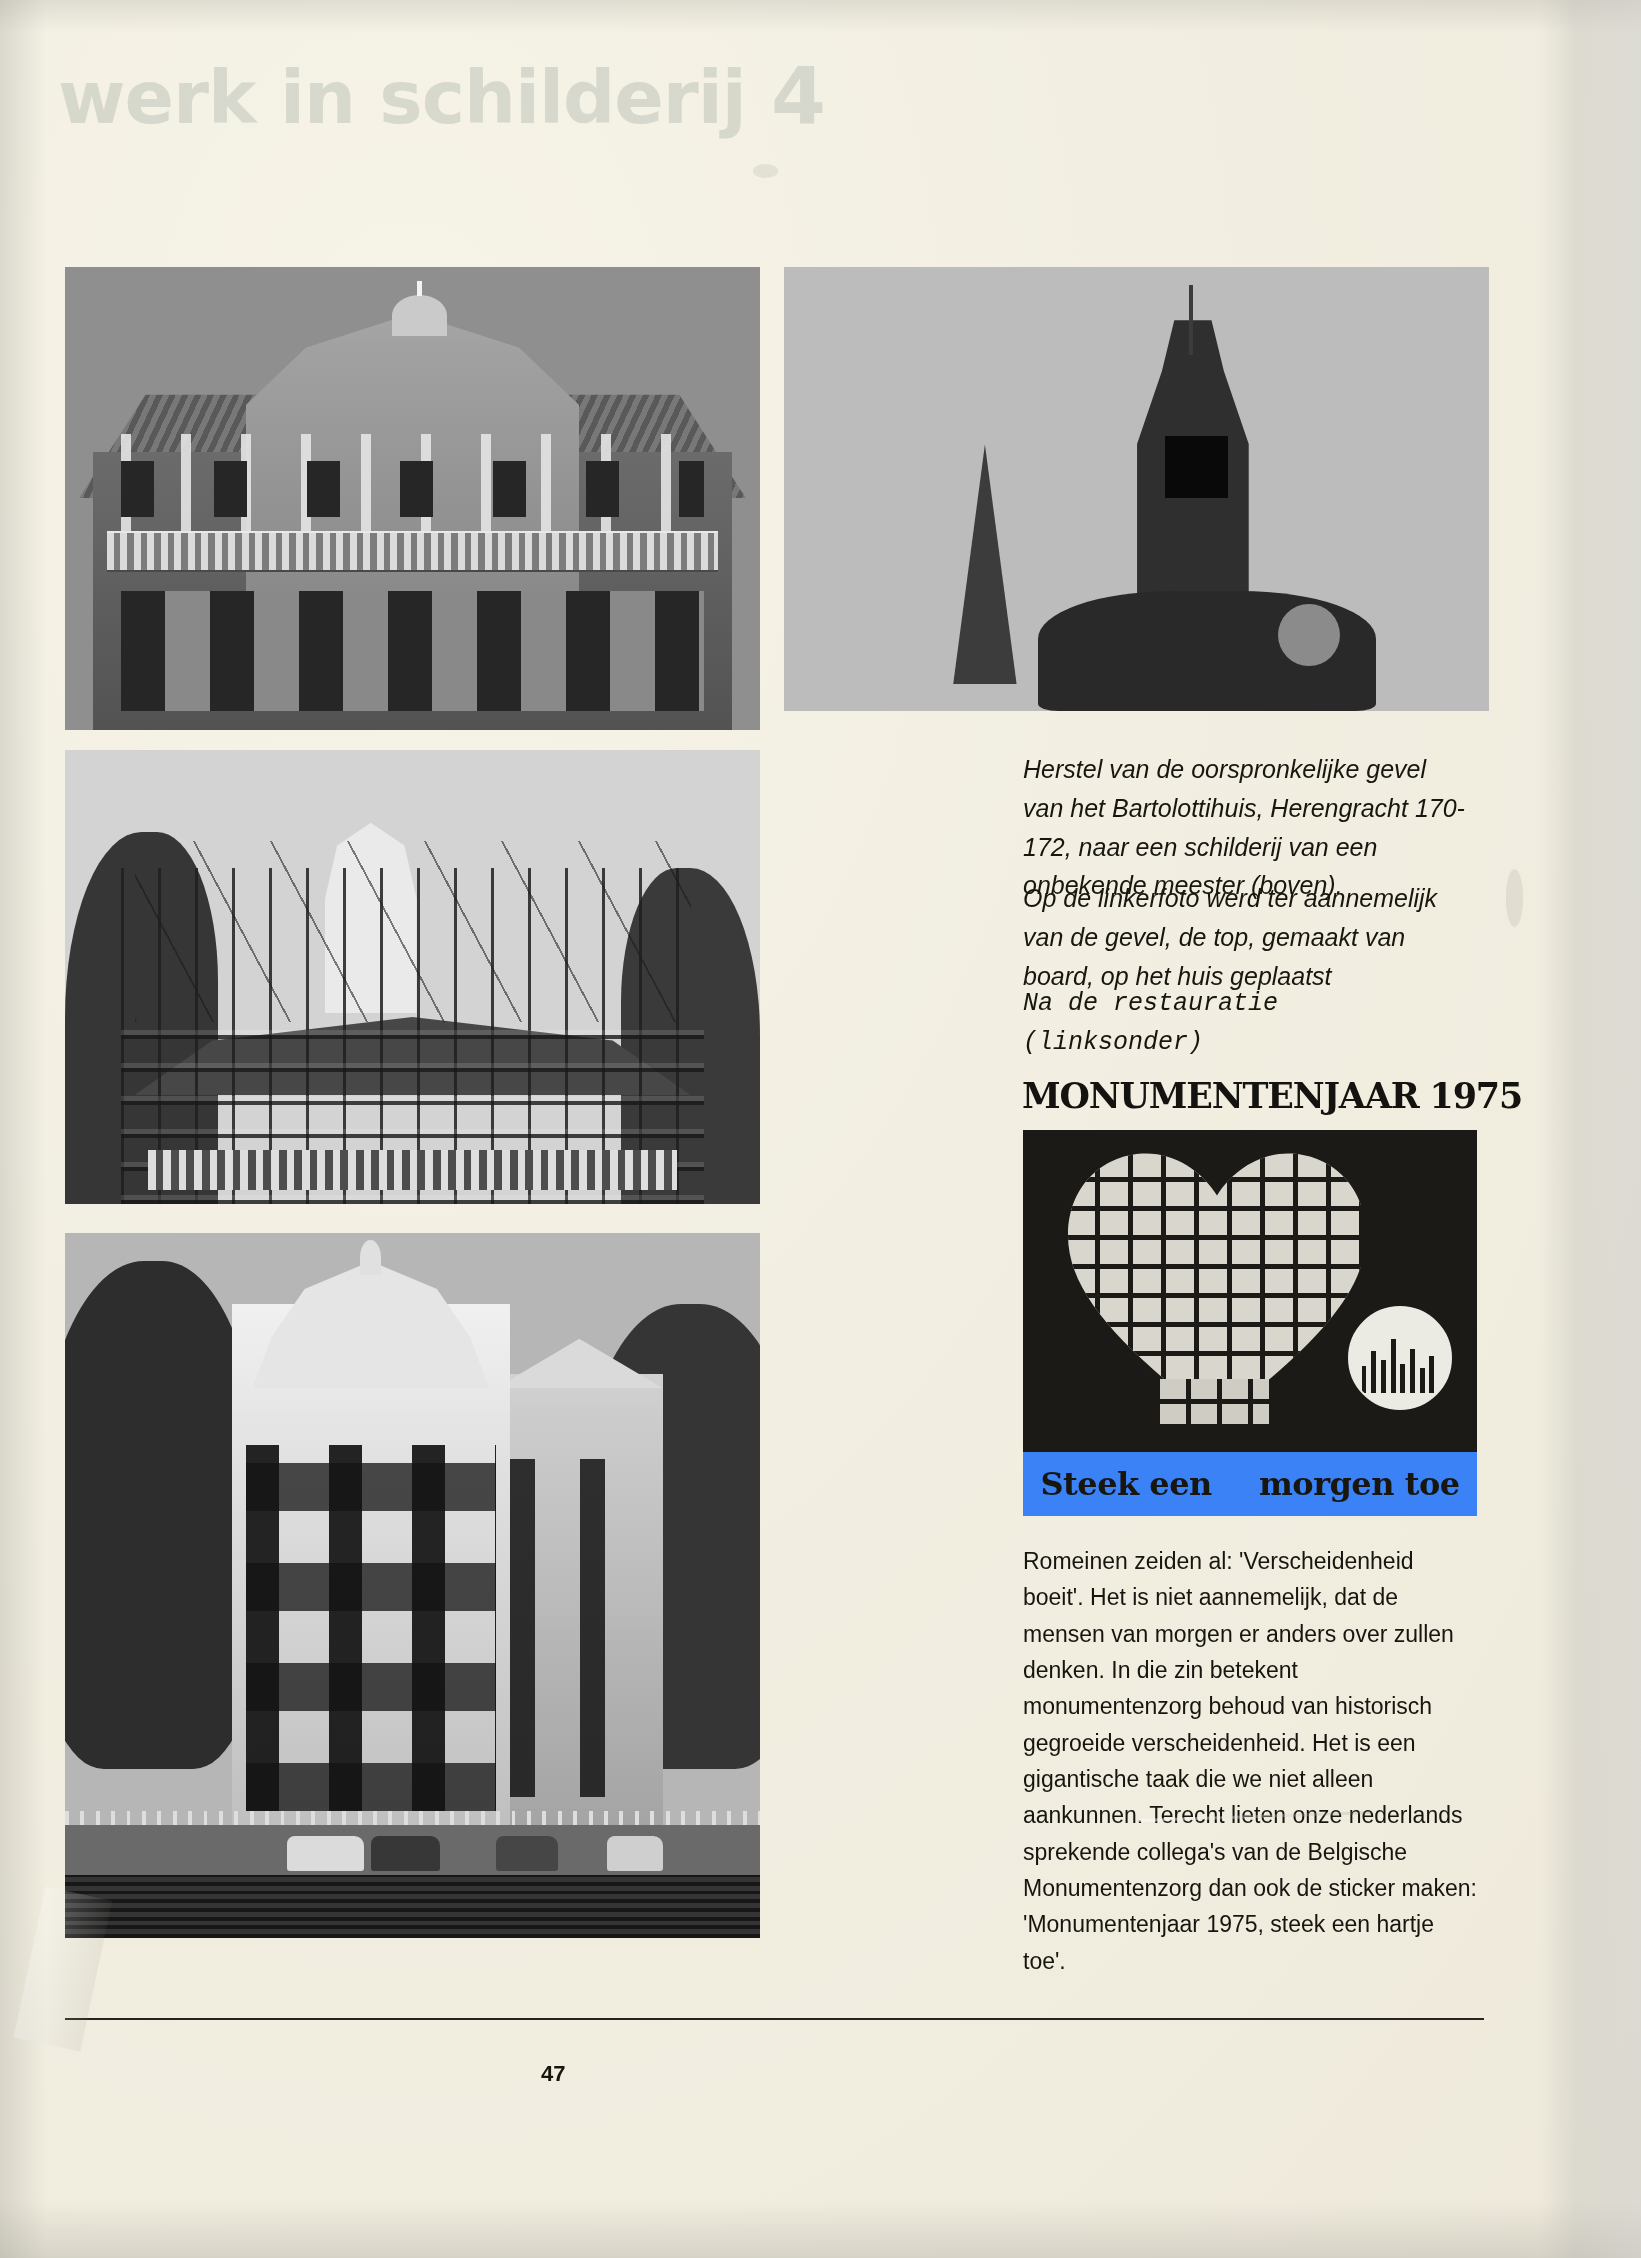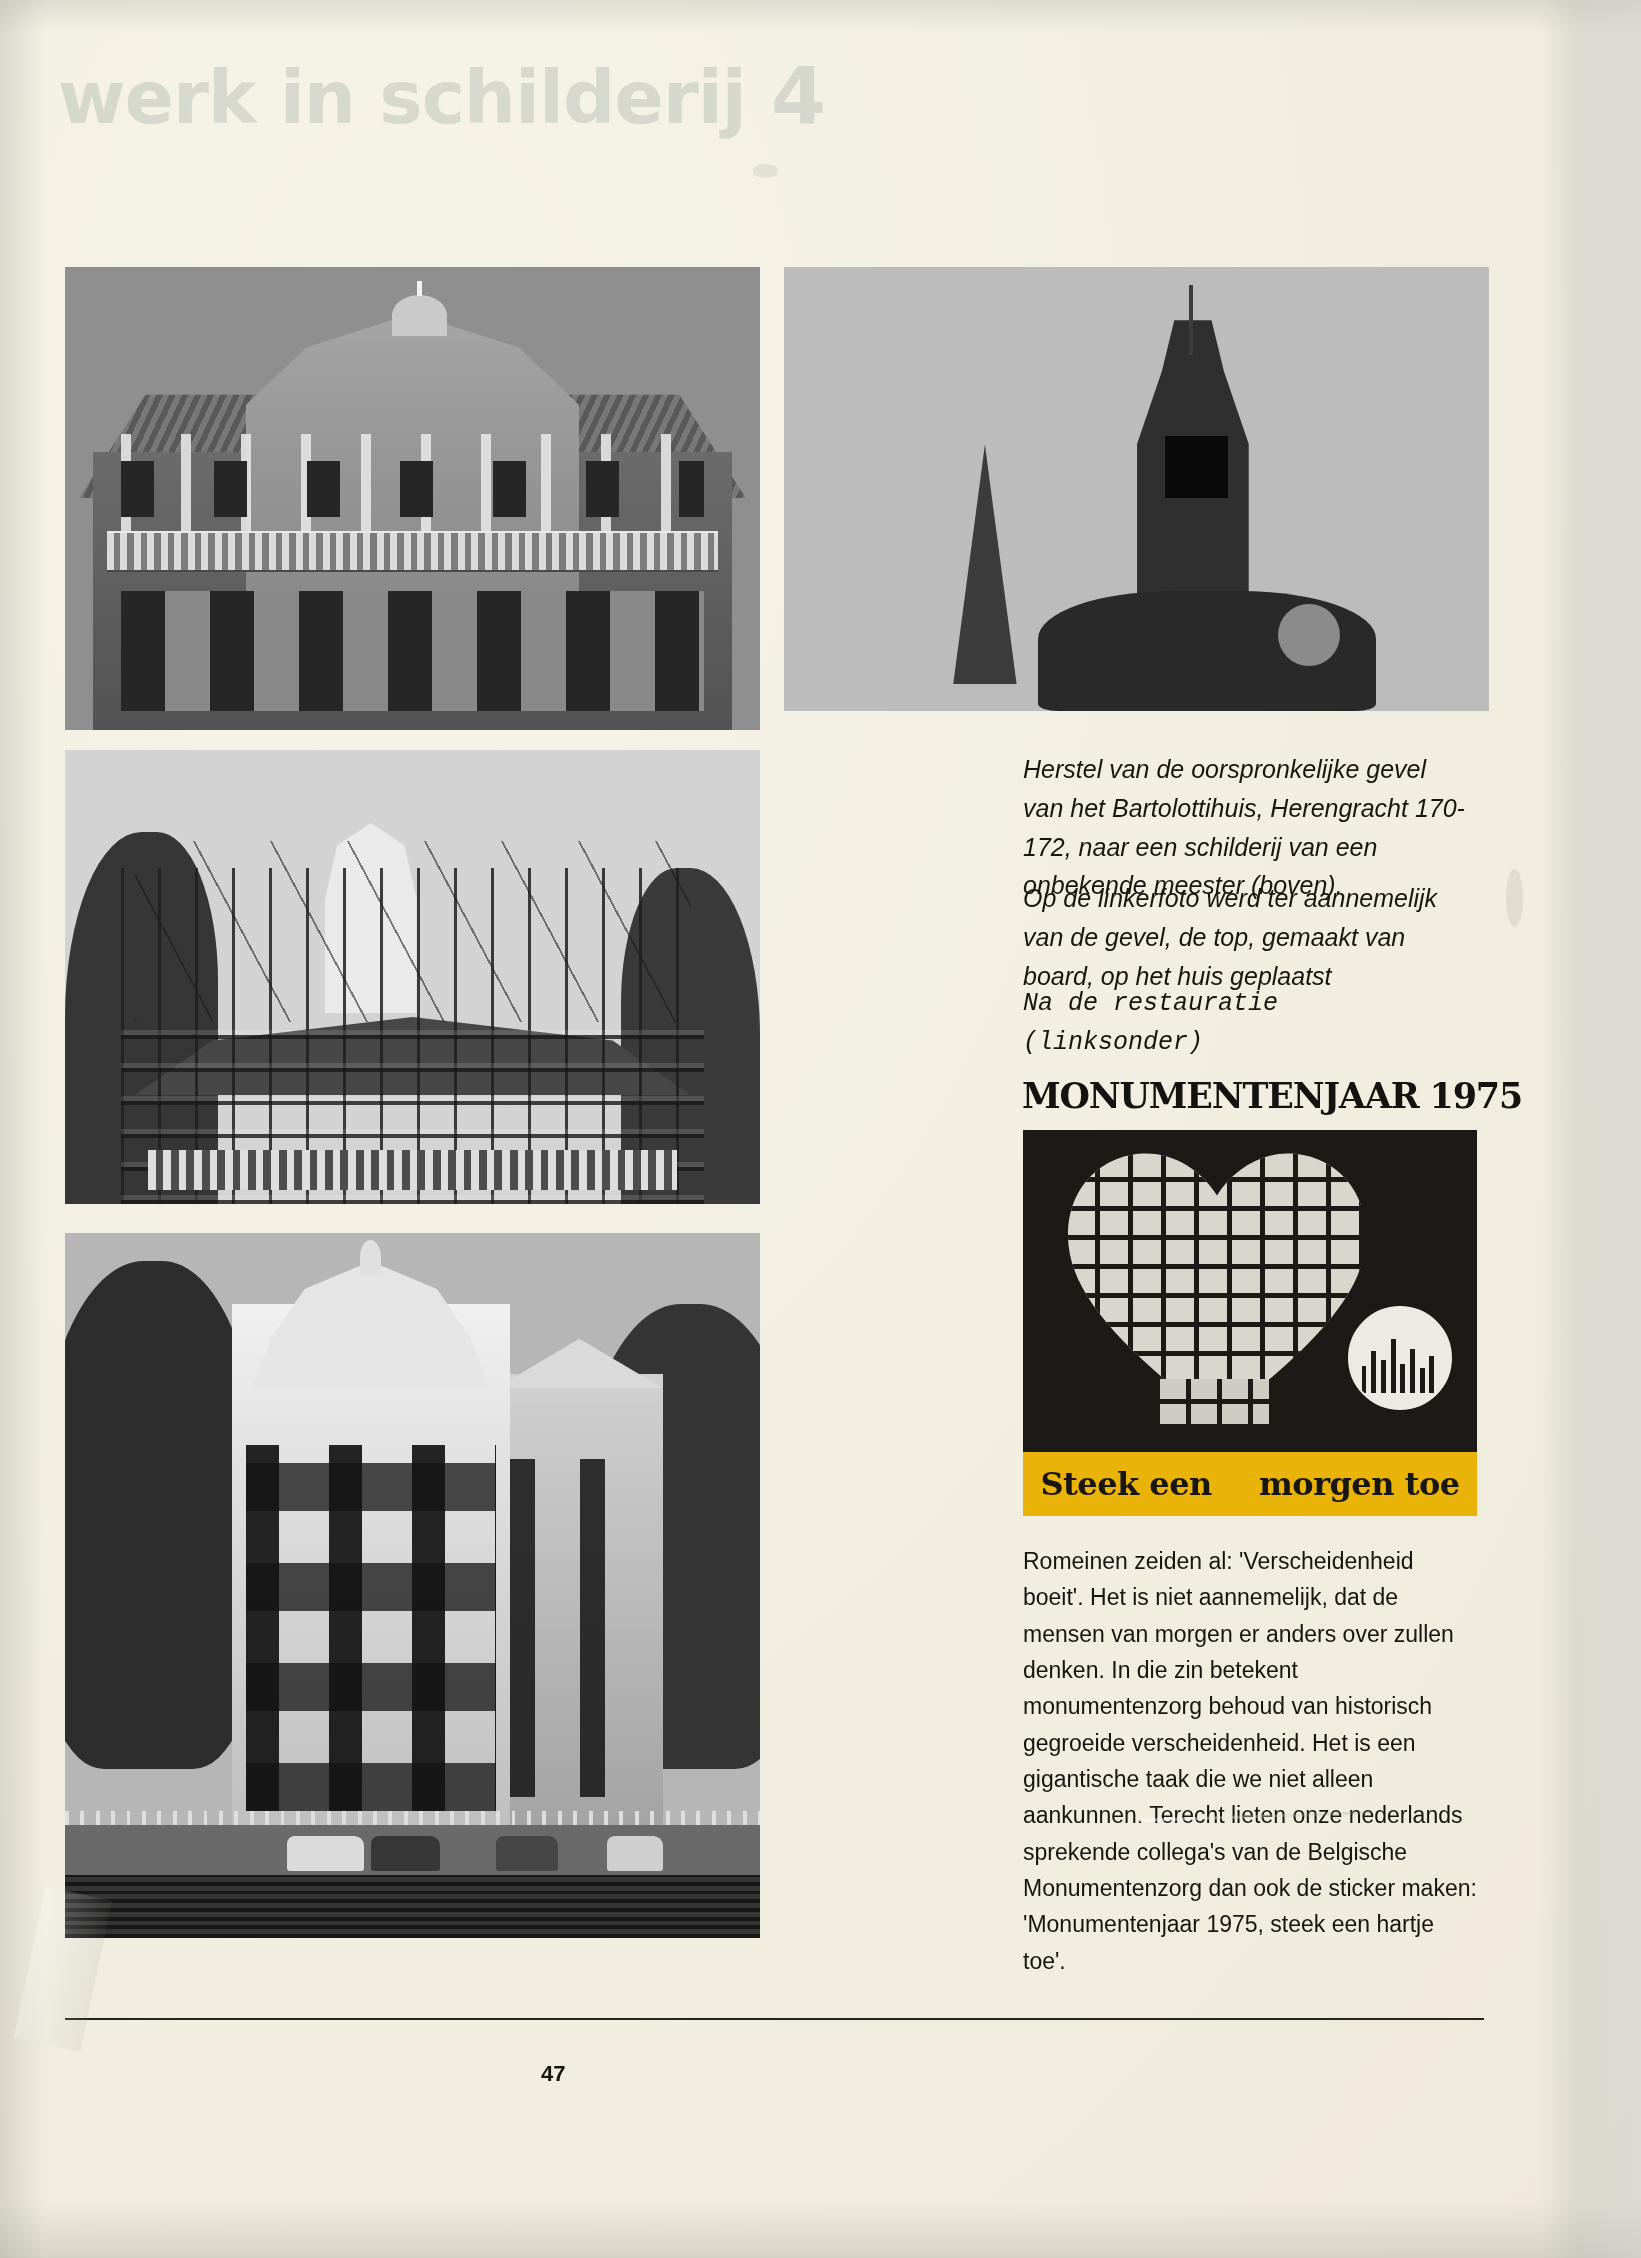--- a/index.html
+++ b/index.html
@@ -329,21 +329,21 @@
   }
   .poster-seal .sk {
     position: absolute; bottom: 15.4px;
     background: #1b1a17;
     width: 4.8px;
   }
   .poster-bar {
     position: absolute;
     left: 0; right: 0; bottom: 0;
     height: 64px;
-    background: #eab308;
+    background: #3b82f6;
     display: flex;
     align-items: center;
     justify-content: space-between;
     padding: 0 17.4px;
     box-sizing: border-box;
     font-family: "DejaVu Serif", serif;
     font-weight: 700;
     font-size: 32px;
     color: #17160f;
     letter-spacing: -0.5px;

